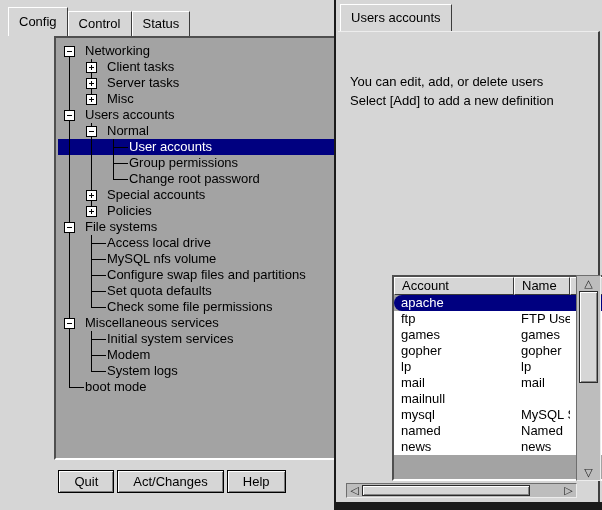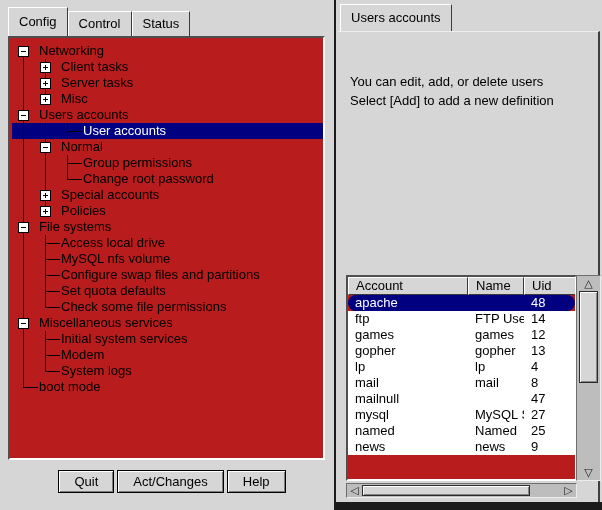--- a/index.html
+++ b/index.html
@@ -15,21 +15,21 @@
   .tabs-row { position:absolute; display:flex; align-items:flex-end; }
   #left-tabs { left:8px; top:7px; height:29px; }
   #right-tab-row { left:4px; top:4px; height:27px; }
   .tab { background:#d6d6d6; padding:0 10px; height:25px; line-height:24px;
     border-top:1px solid #fff; border-left:1px solid #fff; border-right:1px solid #3c3c3c;
     white-space:nowrap; }
   .tab.active { height:29px; line-height:28px; }
   #right-tab-row .tab.active { height:27px; line-height:26px; }
 
   
-  .sunken { border:2px solid; border-color:#4f4f4f #ffffff #ffffff #4f4f4f; background:#b91c1c; }
+  .sunken { border:2px solid; border-color:#4f4f4f #ffffff #ffffff #4f4f4f; background:#a3a3a3;margin-left:46px; }
 
   
   #tree-frame { position:absolute; left:8px; top:36px; width:317px; height:424px; overflow:hidden; }
   #config-tree { padding:5px 0 0 2px; }
   .tree-row { display:flex; height:16px; line-height:16px; align-items:stretch; white-space:nowrap; }
   .tree-row.selected { background:#000080; }
   .tree-row.selected .tree-label { color:#fff; }
   .tree-label { margin-left:5px; }
   .tc { position:relative; width:22px; height:16px; flex:none; display:inline-block; }
   .tc i { position:absolute; display:block; }
@@ -149,45 +149,45 @@
         <div class="tree-row">
           <span class="tc">
             <i class="lv la"></i>
             <i class="lv lb"></i>
             <i class="nbox">
               <i class="bh"></i>
             </i>
           </span>
           <span class="tree-label">Users accounts</span>
         </div>
+        <div class="tree-row">
+          <span class="tc">
+            <i class="lv"></i>
+          </span>
+          <span class="tc">
+            <i class="lv la"></i>
+            <i class="lv lb"></i>
+            <i class="nbox">
+              <i class="bh"></i>
+            </i>
+          </span>
+          <span class="tree-label">Normal</span>
+        </div>
         <div class="tree-row selected">
           <span class="tc">
             <i class="lv"></i>
           </span>
           <span class="tc">
             <i class="lv"></i>
           </span>
           <span class="tc">
             <i class="lv"></i>
             <i class="lh"></i>
           </span>
           <span class="tree-label">User accounts</span>
-        </div>
-        <div class="tree-row">
-          <span class="tc">
-            <i class="lv"></i>
-          </span>
-          <span class="tc">
-            <i class="lv la"></i>
-            <i class="lv lb"></i>
-            <i class="nbox">
-              <i class="bh"></i>
-            </i>
-          </span>
-          <span class="tree-label">Normal</span>
         </div>
         <div class="tree-row">
           <span class="tc">
             <i class="lv"></i>
           </span>
           <span class="tc">
             <i class="lv"></i>
           </span>
           <span class="tc">
             <i class="lv"></i>

